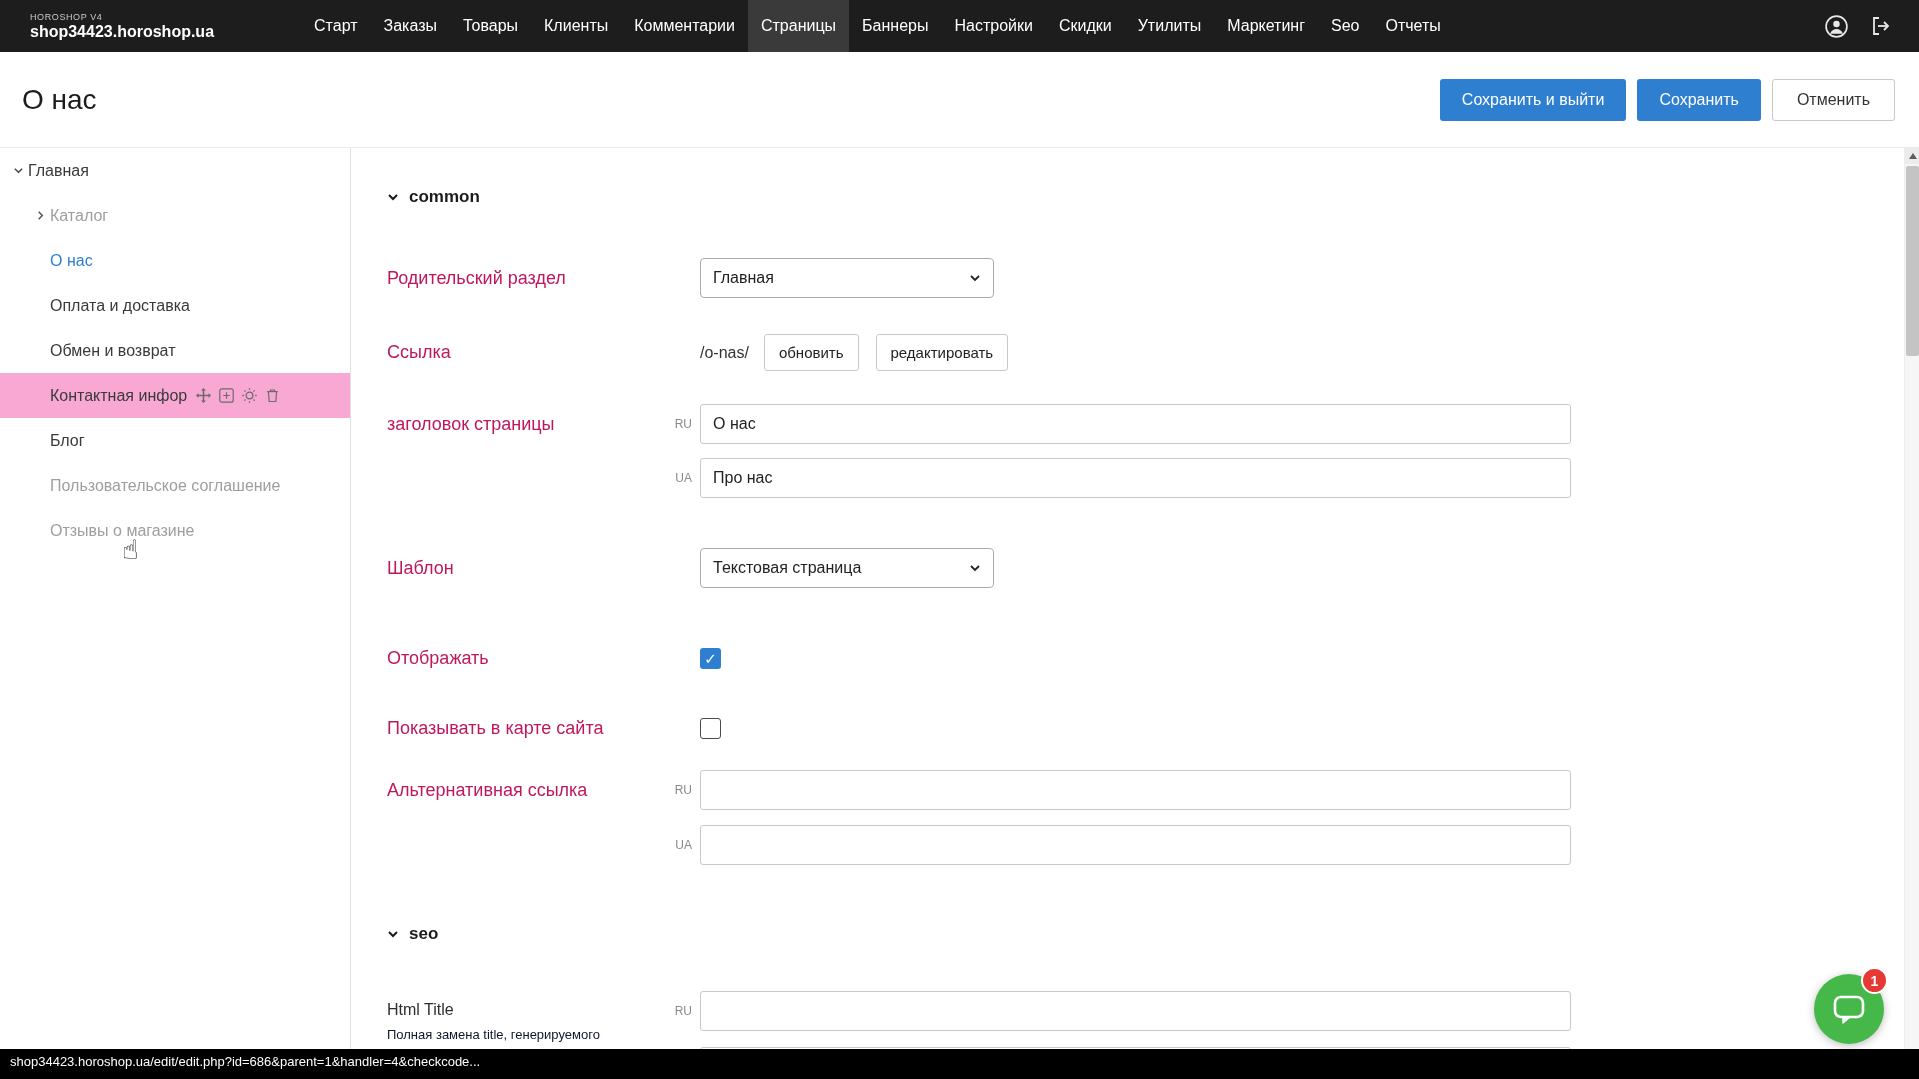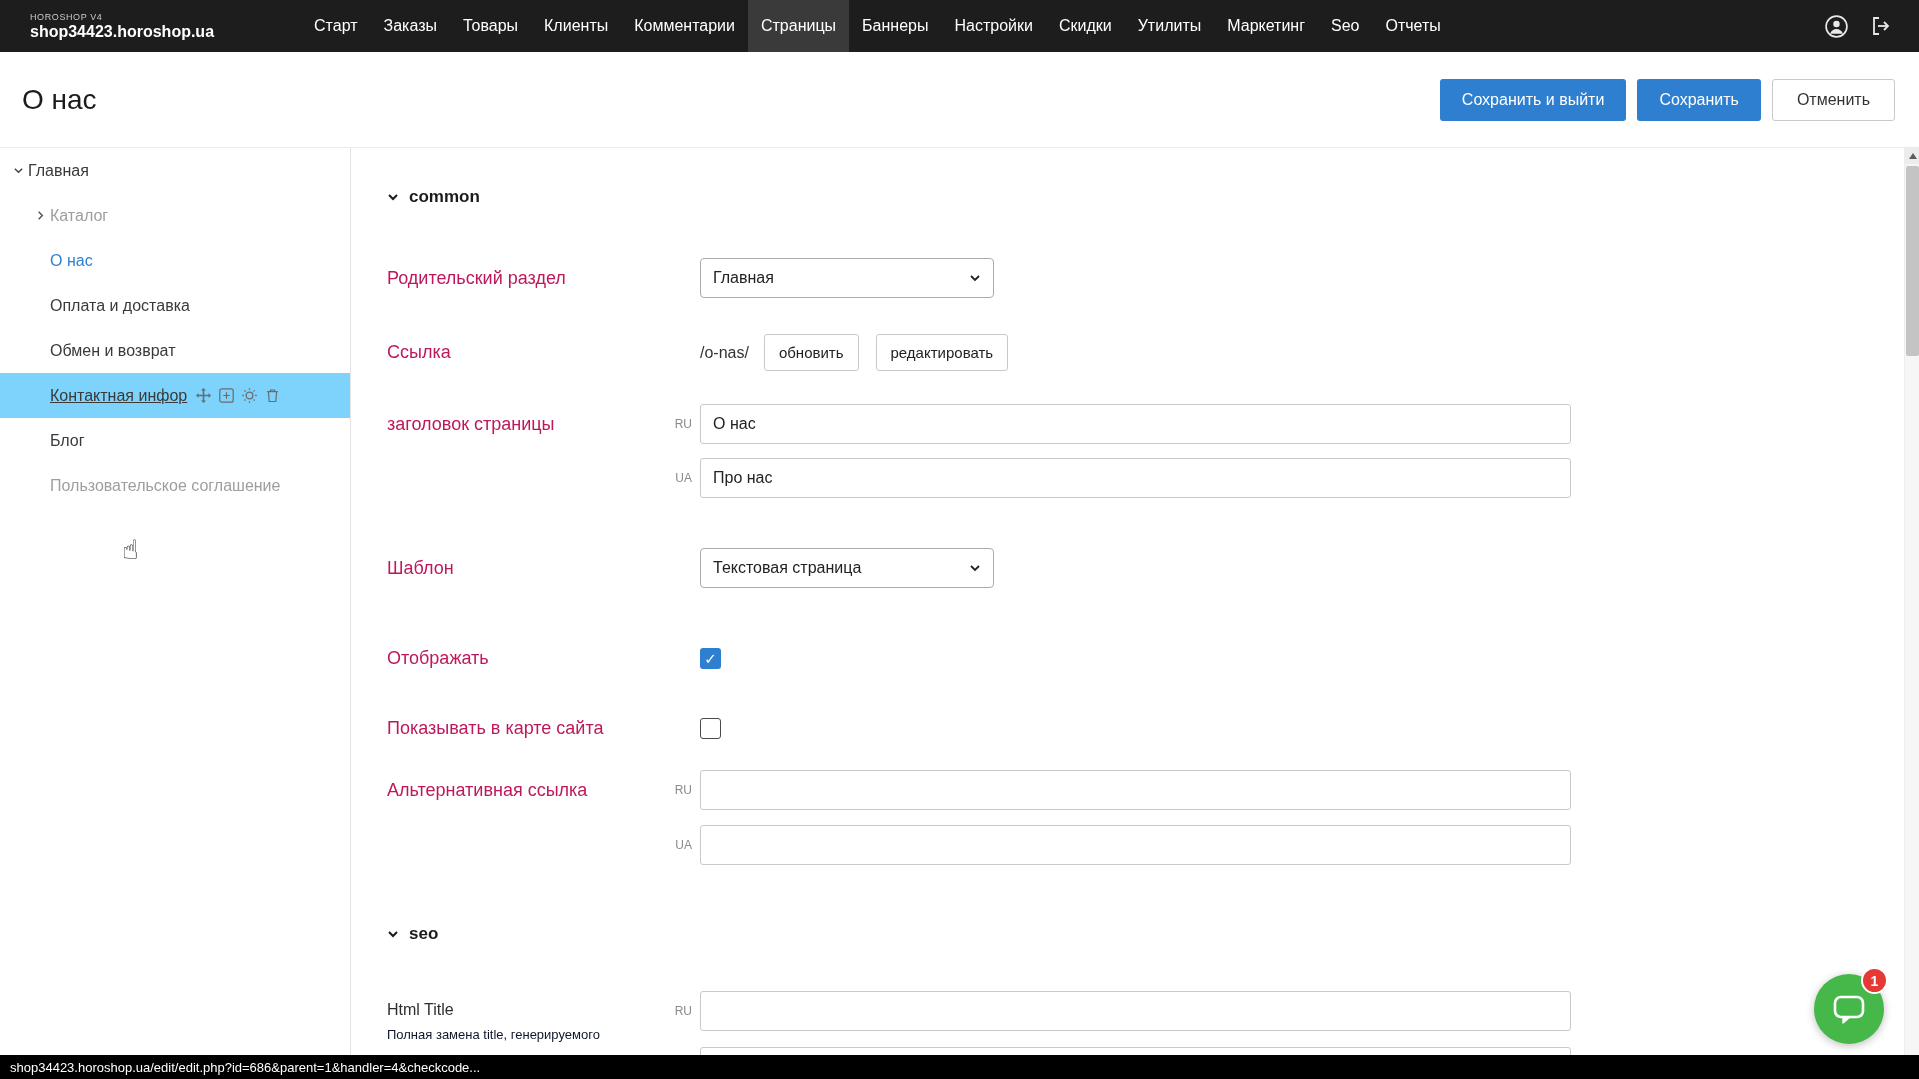--- a/index.html
+++ b/index.html
@@ -28,21 +28,21 @@
   
   .body-row { display:flex; height:931px; position:relative; }
 
   
   .sidebar { width:351px; border-right:1px solid #e3e3e3; flex-shrink:0; padding-top:0; }
   .tree-row { height:45px; display:flex; align-items:center; font-size:16px; color:#3a3a3a; cursor:pointer; padding-left:50px; position:relative; }
   .tree-row.root { padding-left:8px; }
   .tree-row.child-caret { padding-left:30px; }
   .tree-row.muted { color:#9e9e9e; }
   .tree-row.selected { color:#2f80d0; }
-  .tree-row.hovered { background:#7dd3fc;text-decoration:underline; }
+  .tree-row.hovered { background:#f9a8d4; }
   .caret { width:20px; display:flex; align-items:center; justify-content:center; flex-shrink:0; }
   .row-icons { display:flex; align-items:center; gap:8px; margin-left:9px; color:#666; }
   .row-icons svg { display:block; cursor:pointer; }
   .cursor-hand { position:absolute; left:122px; top:386px; font-size:27px; color:#111; pointer-events:none; z-index:5; }
   .cursor-hand::after { content:"\261D"; }
 
   
   .content { flex:1; padding:38px 0 0 36px; overflow:hidden; }
   .section-heading { display:flex; align-items:center; gap:10px; font-size:17px; font-weight:bold; color:#1b1b1b; height:22px; cursor:pointer; }
   .mb-common { margin-bottom:50px; }
@@ -67,21 +67,21 @@
   .scrollbar { position:absolute; top:0; right:0; width:15px; height:931px; background:#f6f6f6; border-left:1px solid #ededed; }
   .scroll-arrow-up { width:15px; height:16px; display:flex; align-items:center; justify-content:center; background:#ececec; }
   .scroll-arrow-up::after { content:""; width:0; height:0; border-left:4px solid transparent; border-right:4px solid transparent; border-bottom:6px solid #5d5d5d; }
   .scroll-thumb { position:absolute; top:18px; left:1px; width:13px; height:190px; background:#c4c4c4; border-radius:2px; }
 
   
   .chat-widget { position:absolute; right:35px; bottom:35px; width:70px; height:70px; border-radius:50%; background:#46b84a; display:flex; align-items:center; justify-content:center; cursor:pointer; box-shadow:0 2px 8px rgba(0,0,0,.25); }
   .chat-badge { position:absolute; top:-7px; right:-4px; min-width:27px; height:27px; border-radius:50%; background:#e53935; border:2px solid #fff; color:#fff; font-size:14px; font-weight:bold; display:flex; align-items:center; justify-content:center; }
 
   
-  .statusbar { position:absolute; left:0; bottom:0; width:1919px; height:24px; background:#000; color:#fff; font-size:13px; line-height:26px; padding-left:10px; white-space:nowrap; z-index:10; }
+  .statusbar { position:absolute; left:0; bottom:0; width:1919px; height:30px; background:#000; color:#fff; font-size:13px; line-height:26px; padding-left:10px; white-space:nowrap; z-index:10; }
 </style>
 </head>
 <body>
 
 <header class="topbar">
   <div class="brand">
     <span class="brand-small">HOROSHOP V4</span>
     <span class="brand-name">shop34423.horoshop.ua</span>
   </div>
   <nav class="topnav">
@@ -174,20 +174,23 @@
             <path d="M3.4 3.6 L4.2 13.5 H10.8 L11.6 3.6"></path>
           </svg>
       </span>
     </div>
     <div class="tree-row">
       <span>Блог</span>
     </div>
     <div class="tree-row muted">
       <span>Пользовательское соглашение</span>
     </div>
+    <div class="tree-row muted">
+      <span>Отзывы о магазине</span>
+    </div>
   </aside>
 
   <span class="cursor-hand"></span>
 
   <main class="content">
 
     <div class="section-heading mb-common">
       <svg width="12" height="12" viewBox="0 0 12 12" fill="none" stroke="#1b1b1b" stroke-width="2">
           <path d="M2 4 L6 8 L10 4"></path>
         </svg>

